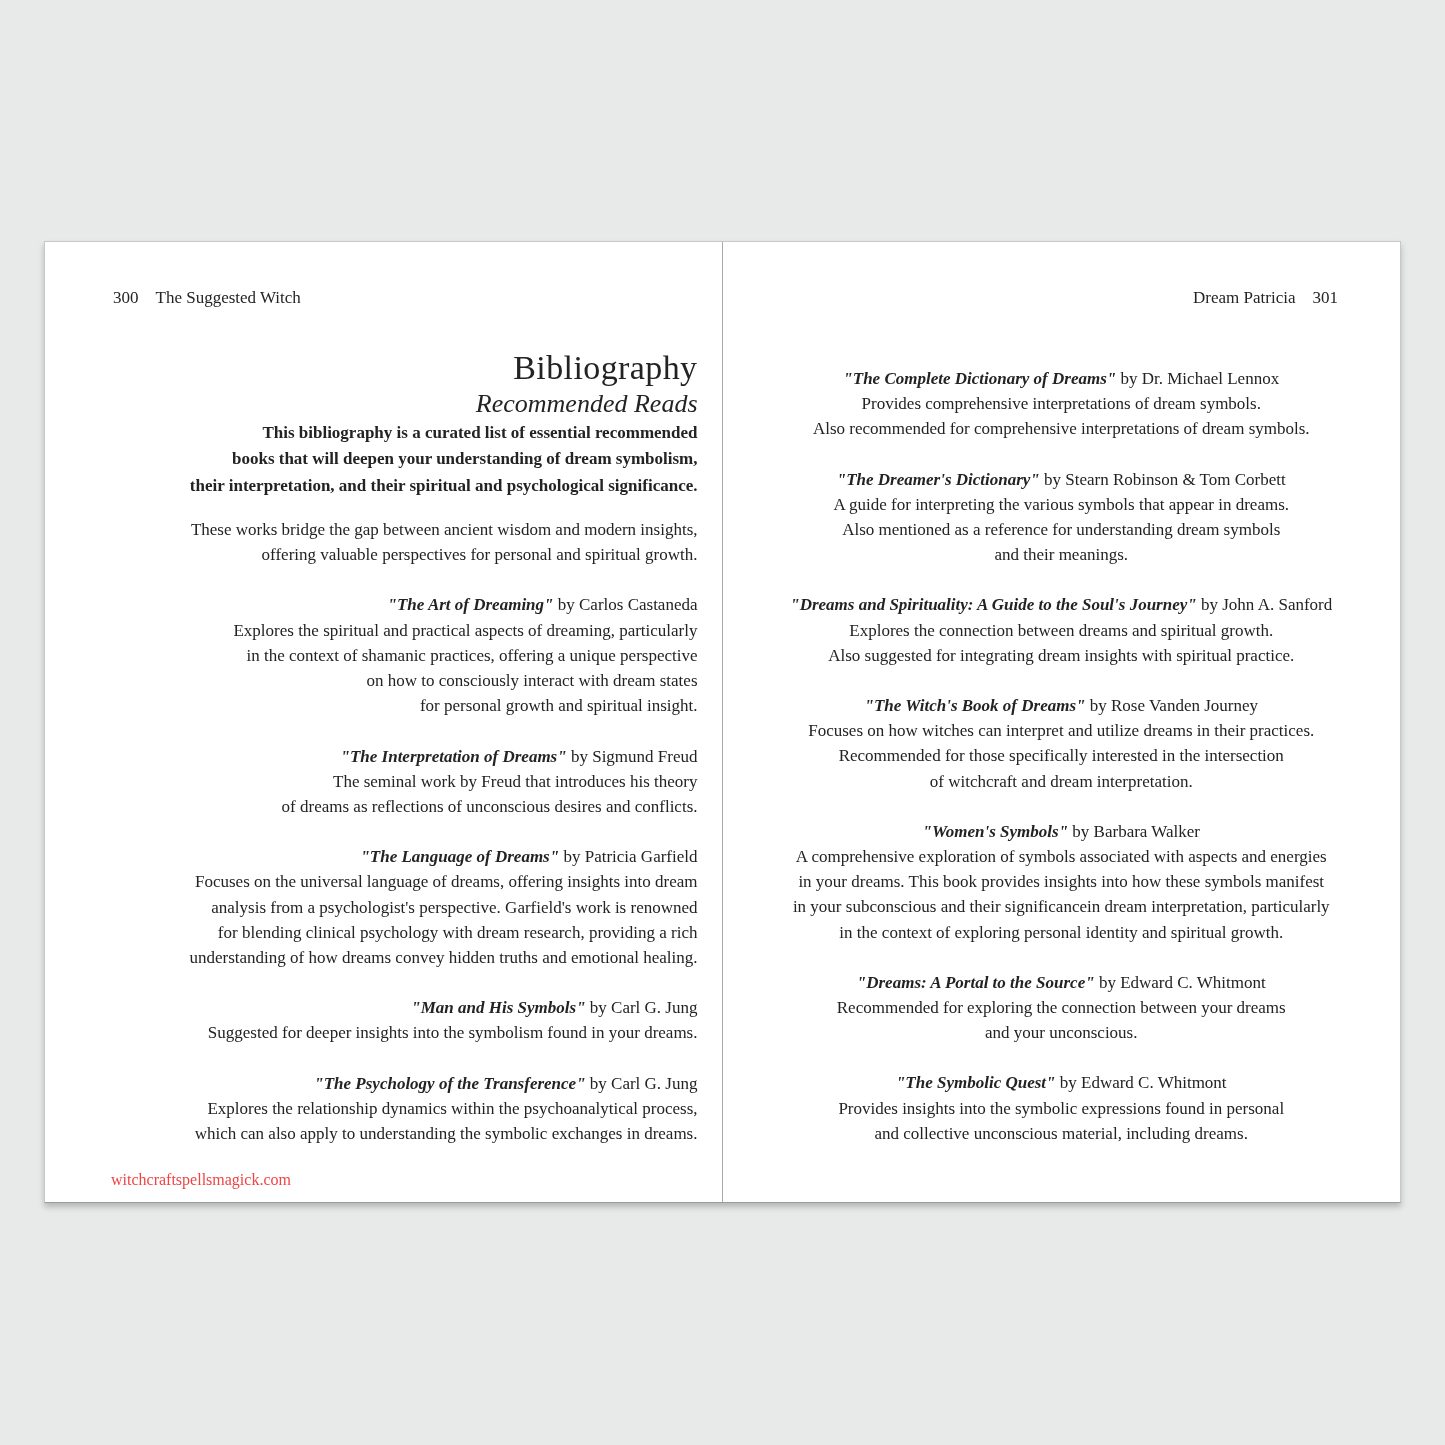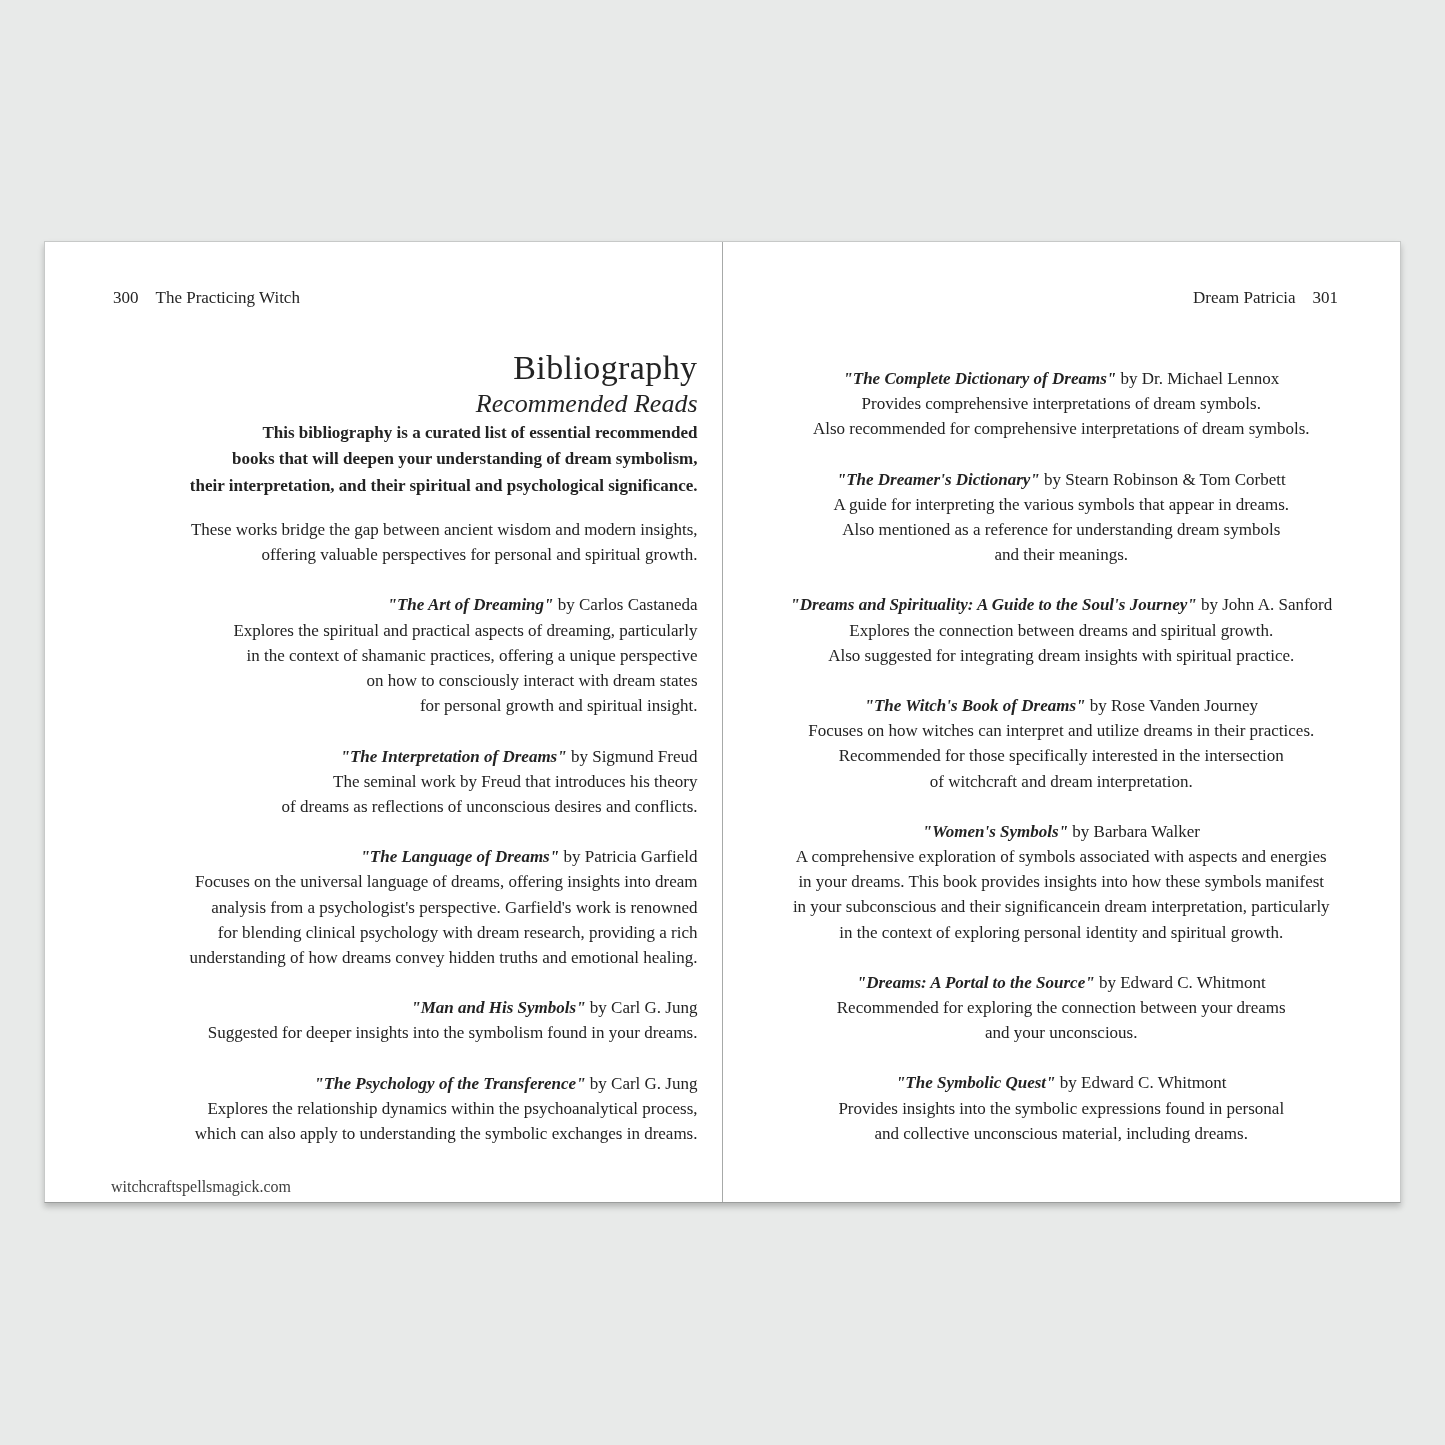--- a/index.html
+++ b/index.html
@@ -75,33 +75,33 @@
   .page.left .entries { margin-top: 25.2px; }
   .entry { margin-top: 25px; }
   .page.right .entries .entry:first-child { margin-top: 0; }
   .entry-heading { white-space: nowrap; }
   .entry-title { font-style: italic; font-weight: 700; }
   .entry-author { font-style: normal; font-weight: 400; }
   .entry-desc { white-space: pre; }
 
   .page-footer {
     position: absolute;
-    left: 66px; bottom: 5px;
+    left: 66px; bottom: 12px;
     font-size: 16px;
     line-height: 20px;
-    color: #404040;
+    color: #ef4444;
   }
 </style>
 </head>
 <body>
 
 <div class="spread">
 
   <div class="page left">
-    <div class="running-header"><span>300</span><span class="hgap"></span><span>The Practicing Witch</span></div>
+    <div class="running-header"><span>300</span><span class="hgap"></span><span>The Suggested Witch</span></div>
 
     <div class="content">
       <h1 class="page-title">Bibliography</h1>
       <h2 class="page-subtitle">Recommended Reads</h2>
       <p class="intro-bold">This bibliography is a curated list of essential recommended
 books that will deepen your understanding of dream symbolism,
 their interpretation, and their spiritual and psychological significance.</p>
       <p class="intro">These works bridge the gap between ancient wisdom and modern insights,
 offering valuable perspectives for personal and spiritual growth.</p>
 

